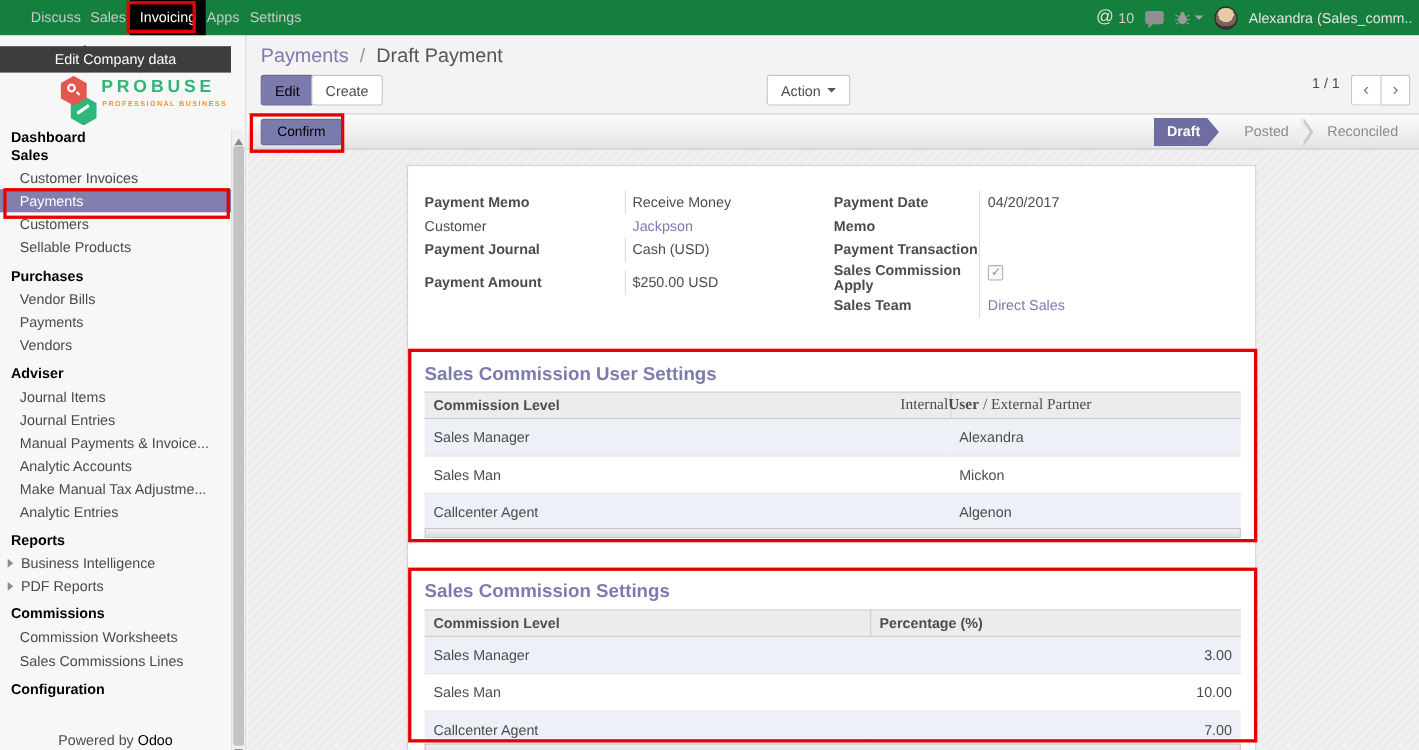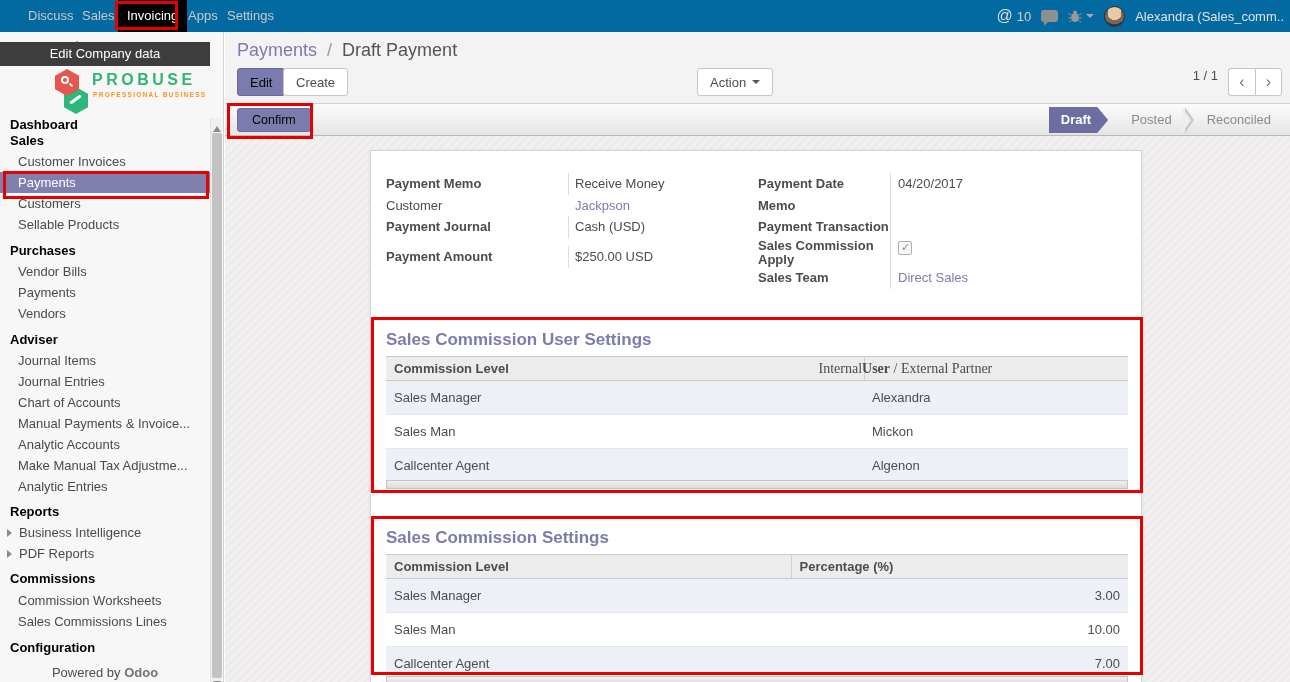--- a/index.html
+++ b/index.html
@@ -1,21 +1,21 @@
 <!DOCTYPE html>
 <html><head>
 <meta charset="utf-8">
 <style>
   * { margin:0; padding:0; box-sizing:border-box; }
   html,body { background:#888; }
   body { font-family:"Liberation Sans", sans-serif; }
   #screen { position:relative; width:1290px; height:682px; overflow:hidden; background:#fff; margin:0 auto; }
 
   
-  .navbar { position:absolute; left:0; top:0; width:1290px; height:32px; background:#0369a1; z-index:5; }
+  .navbar { position:absolute; left:0; top:0; width:1290px; height:32px; background:#15803d; z-index:5; }
   .nav-item { position:absolute; top:0; height:32px; line-height:32px; font-size:13px; color:#c9c9c9; padding:0 6px; cursor:pointer; }
   .nav-item.nav-active { background:#000; color:#fff; padding:0 9px; }
   .nav-right { position:absolute; right:0; top:0; height:32px; display:flex; align-items:center; gap:10px; padding-right:6px; }
   .mention { color:#cfcfcf; font-size:13px; display:flex; align-items:center; gap:4px; }
   .mention .at { font-size:16px; color:#dedede; }
   .bubble-icon { position:relative; width:17px; height:12px; background:#8f8f8f; border-radius:3px; display:inline-block; }
   .bubble-icon::after { content:''; position:absolute; left:3px; bottom:-4px; border:4px solid transparent; border-top-color:#8f8f8f; border-left-color:#8f8f8f; }
   .bug-wrap { display:flex; align-items:center; gap:4px; }
   .caret-down { width:0; height:0; border-left:4px solid transparent; border-right:4px solid transparent; border-top:4px solid #a8a8a8; display:inline-block; }
   .avatar { width:21px; height:21px; border-radius:50%; display:inline-block;
@@ -41,21 +41,21 @@
   .m-i { height:21px; line-height:21px; padding-left:18px; font-size:13px; color:#4a4a4a; cursor:pointer; position:relative; white-space:nowrap; }
   .m-sel { background:#807fae; color:#fff; }
   .exp-icon { position:absolute; left:7px; top:7px; width:0; height:0; border:4px solid transparent; border-left:5px solid #8b8b8b; }
   .m-exp { padding-left:19px; }
 
   .sb-scroll { position:absolute; left:210px; top:86px; width:12px; height:577px; background:#f0f0f0; border-left:1px solid #e2e2e2; }
   .sb-up { position:absolute; left:2px; top:4px; width:0; height:0; border:4px solid transparent; border-bottom:6px solid #8a8a8a; }
   .sb-down { position:absolute; left:2px; bottom:4px; width:0; height:0; border:4px solid transparent; border-top:6px solid #8a8a8a; }
   .sb-thumb { position:absolute; left:1px; top:15px; width:10px; height:545px; background:#c3c3c3; border-radius:2px; }
   .powered { position:absolute; left:0; bottom:2px; width:210px; text-align:center; font-size:13px; color:#4c4c4c; }
-  .powered .odoo { color:#737373; font-weight:bold; cursor:pointer; text-decoration:none; }
+  .powered .odoo { color:#000000; font-weight:normal; cursor:pointer; text-decoration:none; }
 
   
   .content { position:absolute; left:225px; top:32px; width:1065px; height:650px; background:#f4f3f3; }
   .cpanel { position:absolute; left:0; top:0; width:1065px; height:71px; background:#f4f3f3; }
   .breadcrumb { position:absolute; left:12px; top:8px; font-size:18px; }
   .bc-link { color:#7c7bad; cursor:pointer; }
   .bc-sep { color:#999; padding:0 5px; }
   .bc-cur { color:#555; }
   .btn { position:absolute; top:36px; height:28px; font-family:"Liberation Sans",sans-serif; font-size:13px; padding:0 12px; border:1px solid #c6c6c6; background:#fff; color:#4c4c4c; border-radius:3px; cursor:pointer; }
   .btn-primary { background:#7c7bad; border-color:#6b6a9a; color:#000000; }
@@ -175,21 +175,20 @@
       <div class="m-i m-sel">Payments</div>
       <div class="m-i">Customers</div>
       <div class="m-i">Sellable Products</div>
       <div class="m-h" style="margin-top:8px">Purchases</div>
       <div class="m-i" style="margin-top:2px">Vendor Bills</div>
       <div class="m-i">Payments</div>
       <div class="m-i">Vendors</div>
       <div class="m-h" style="margin-top:8px">Adviser</div>
       <div class="m-i" style="margin-top:2px">Journal Items</div>
       <div class="m-i">Journal Entries</div>
-      <div class="m-i">Chart of Accounts</div>
       <div class="m-i">Manual Payments &amp; Invoice...</div>
       <div class="m-i">Analytic Accounts</div>
       <div class="m-i">Make Manual Tax Adjustme...</div>
       <div class="m-i">Analytic Entries</div>
       <div class="m-h" style="margin-top:7px">Reports</div>
       <div class="m-i m-exp" style="margin-top:2px"><span class="exp-icon"></span><span>Business Intelligence</span></div>
       <div class="m-i m-exp"><span class="exp-icon"></span><span>PDF Reports</span></div>
       <div class="m-h" style="margin-top:7px">Commissions</div>
       <div class="m-i" style="margin-top:3px">Commission Worksheets</div>
       <div class="m-i">Sales Commissions Lines</div>

